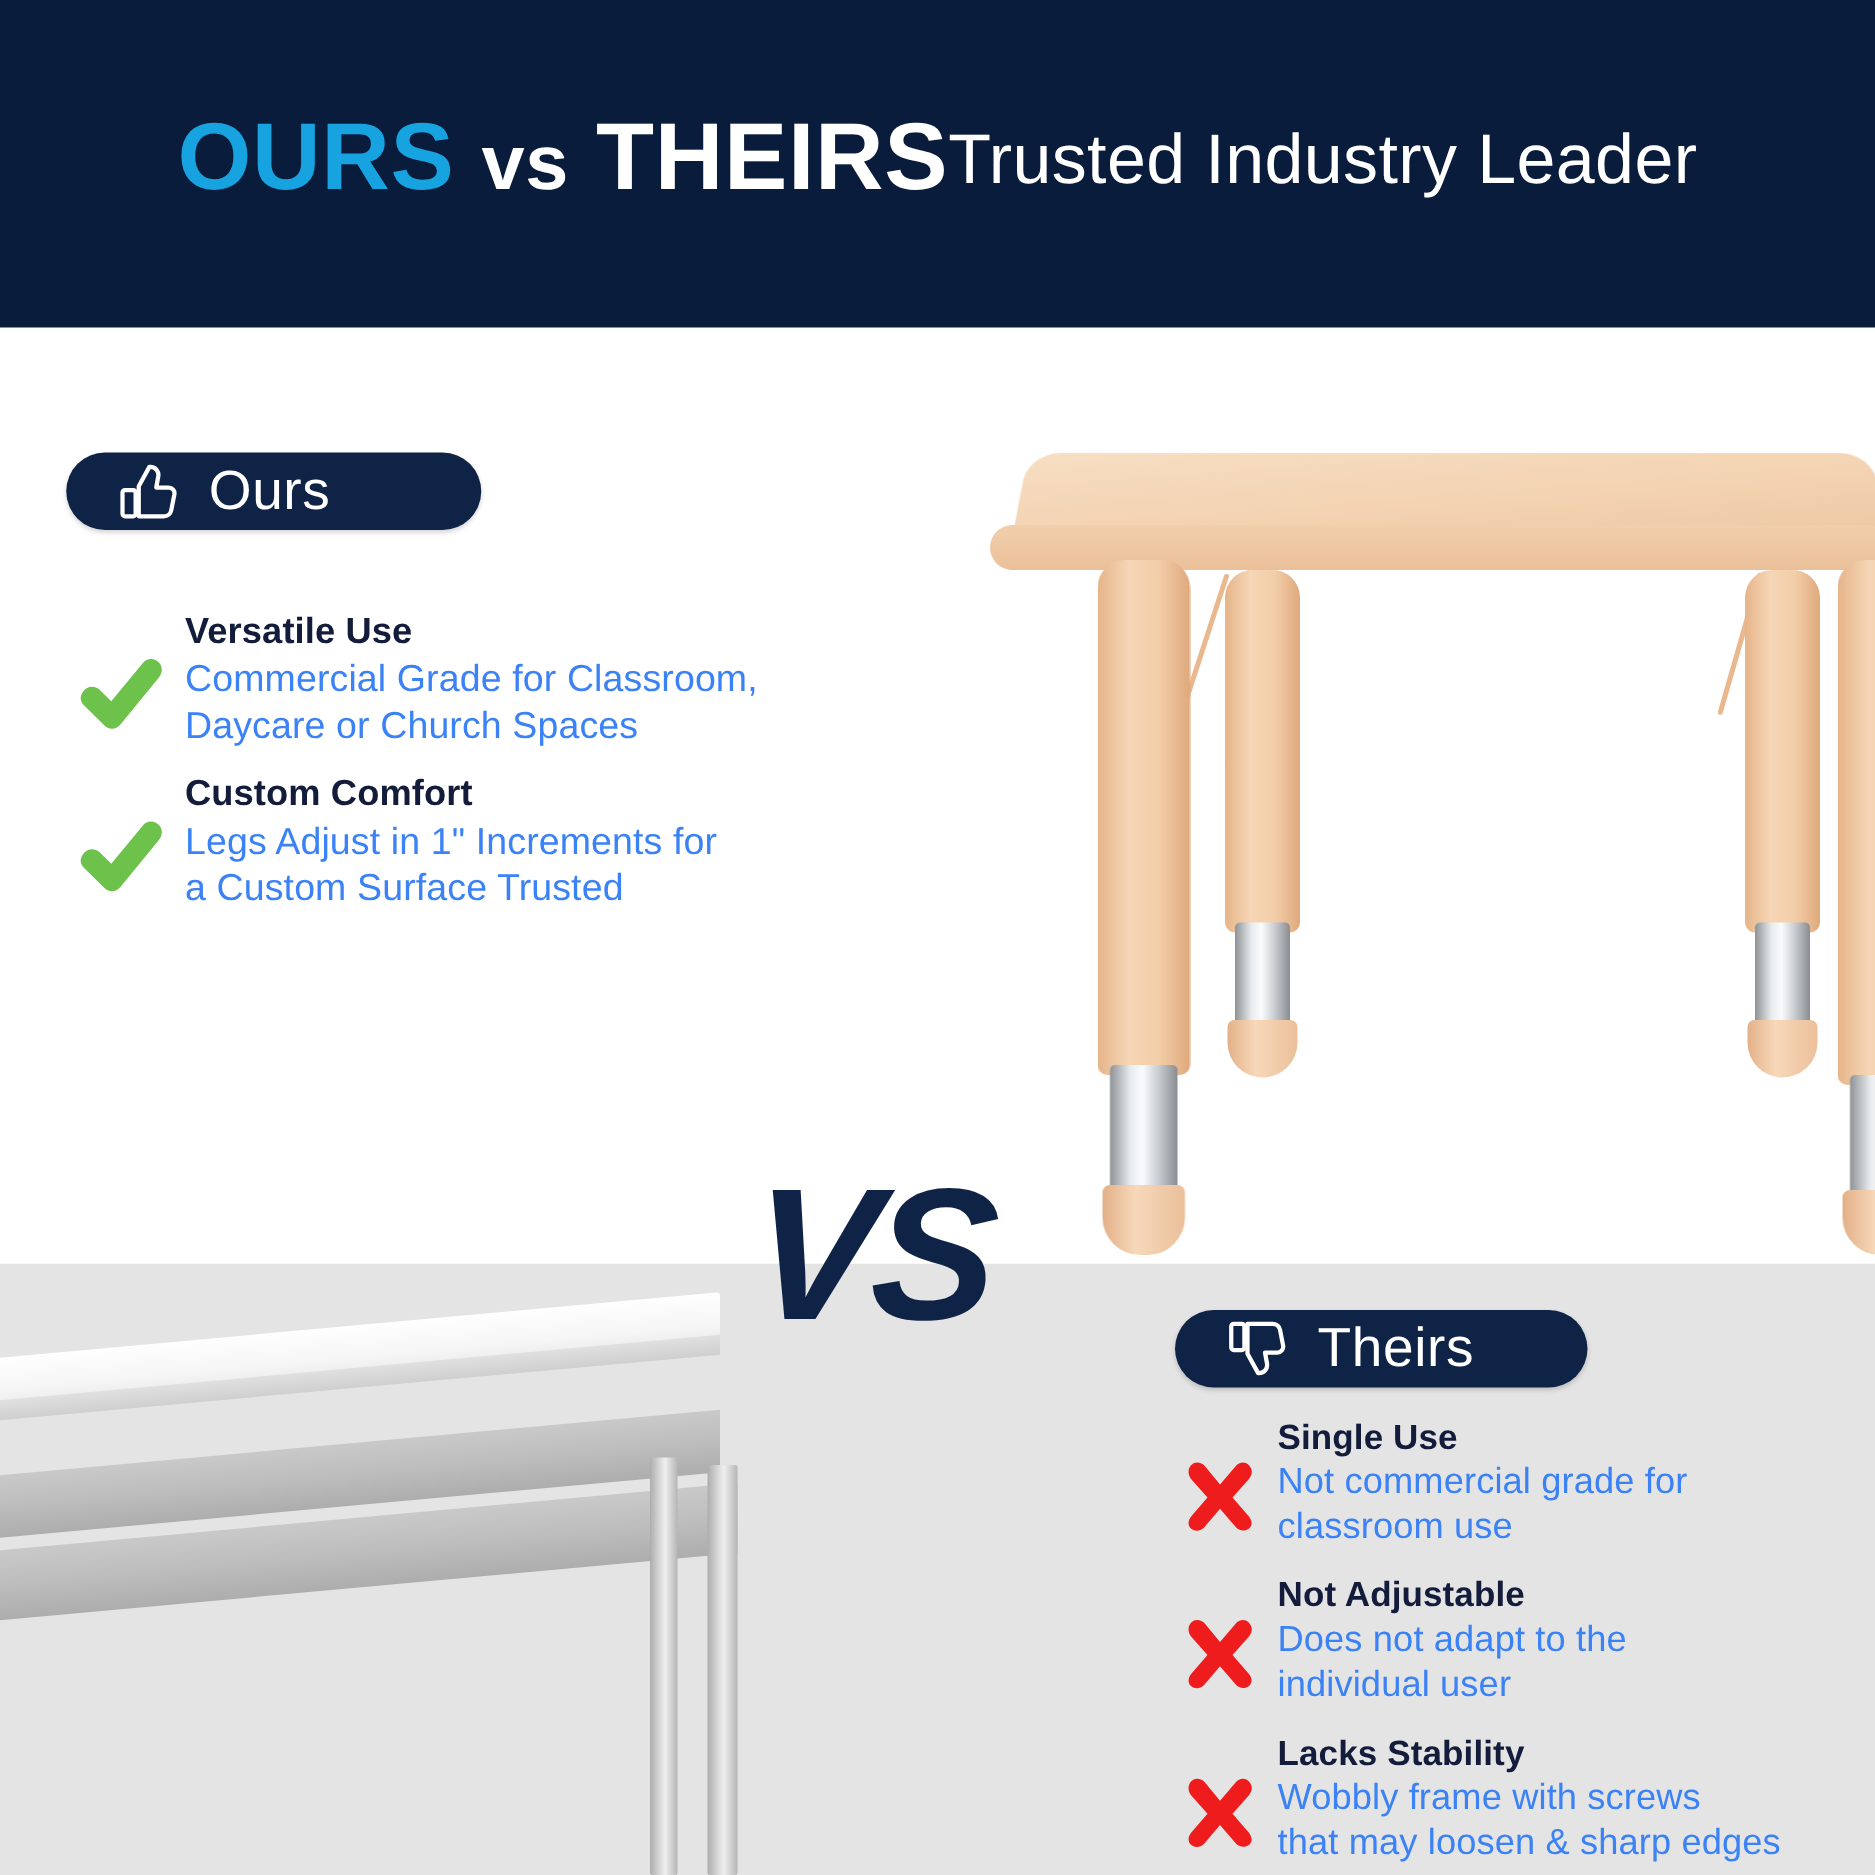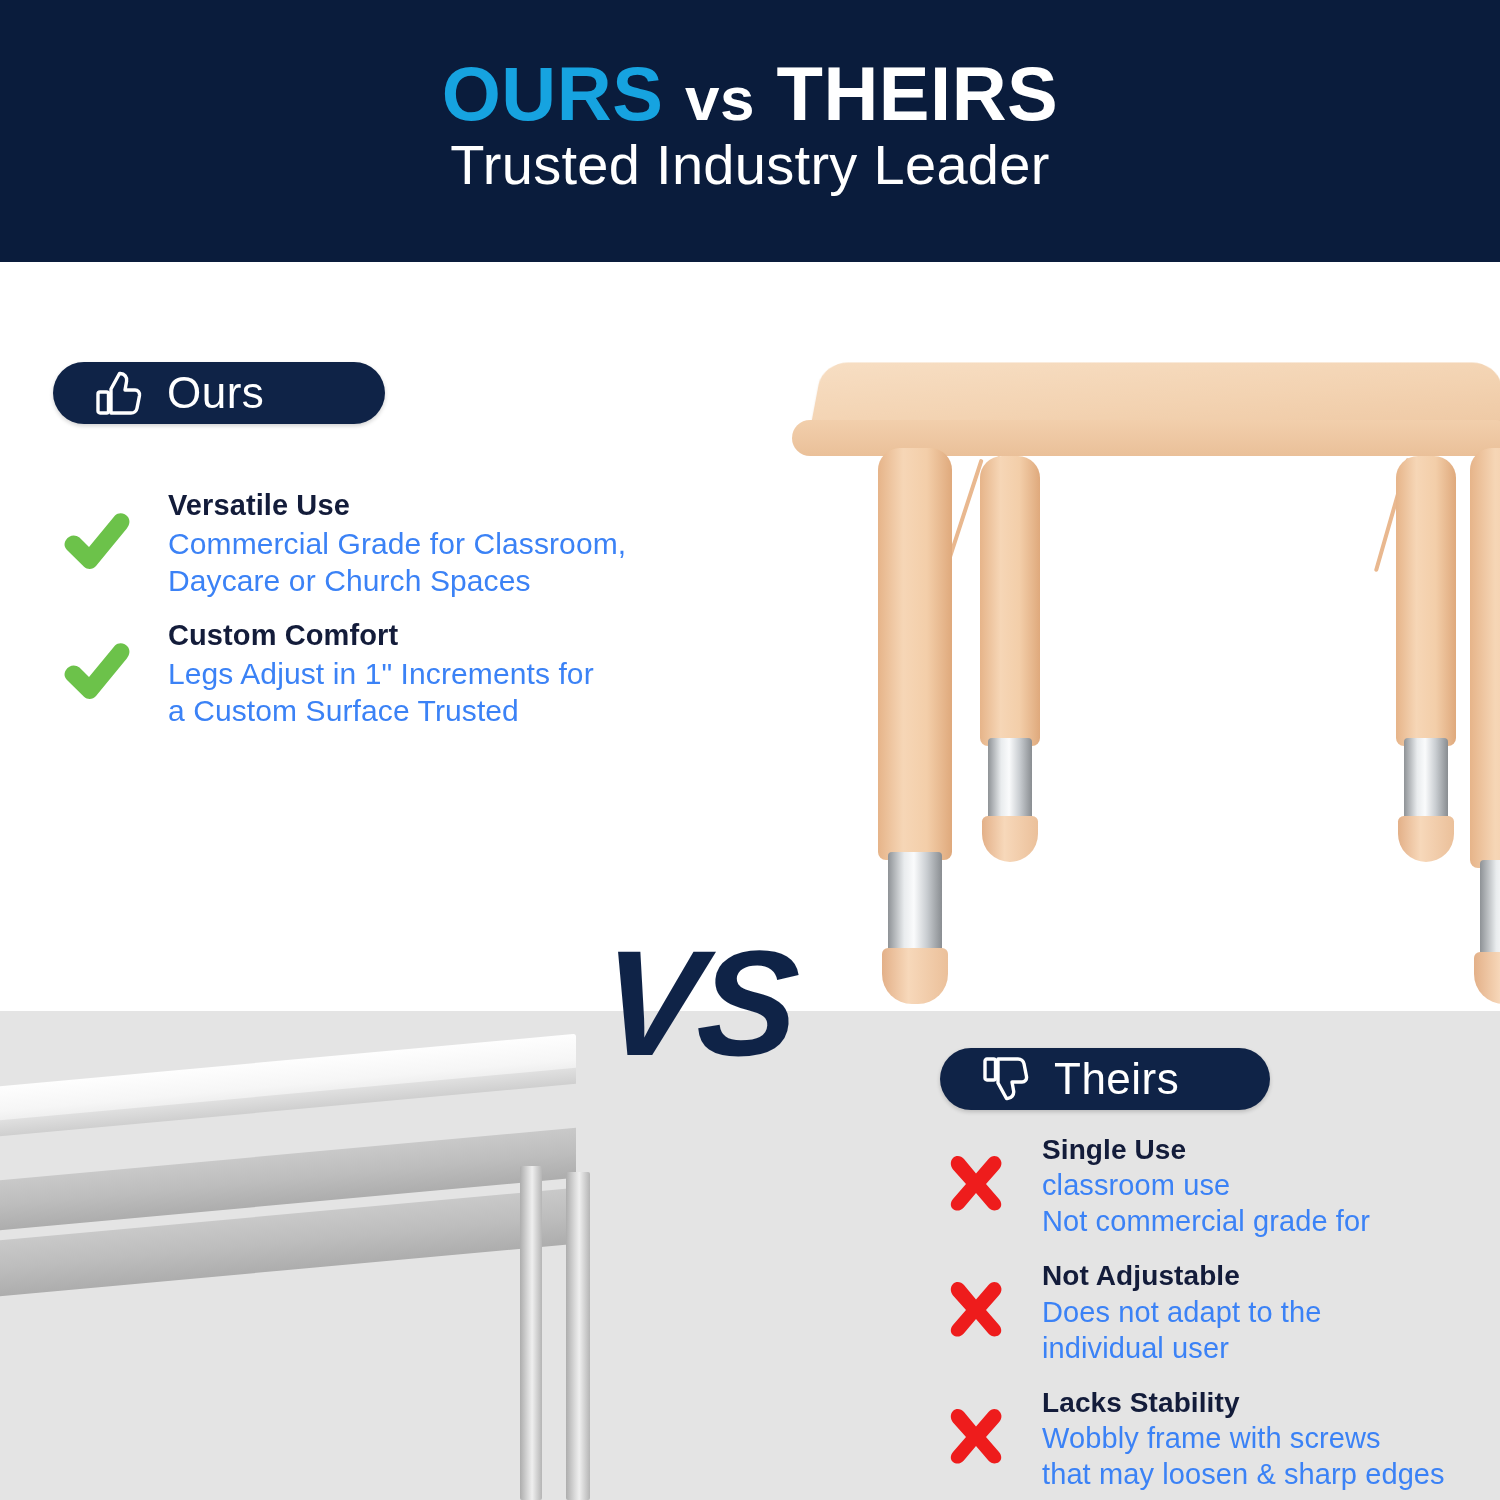--- a/index.html
+++ b/index.html
@@ -13,21 +13,21 @@
     position:relative;
     width:1500px; height:1500px;
     background:#ffffff;
   }
 
   
   .banner {
     position:absolute; left:0; top:0;
     width:1500px; height:262px;
     background:#0A1C3C;
-    display:flex; flex-direction:column;
+    display:flex; 
     align-items:center; justify-content:center;
     padding-bottom:10px;
   }
   .banner-title {
     font-size:76px; font-weight:bold;
     letter-spacing:0.5px;
     line-height:1.0;
     white-space:nowrap;
   }
   .banner-title .ours { color:#16A3E0; }
@@ -66,23 +66,22 @@
   #pill-ours  { left:53px;  top:362px;  width:332px; height:62px; }
   #pill-theirs{ left:940px; top:1048px; width:330px; height:62px; }
 
   
   .feature-list { position:absolute; }
   #ours-list   { left:48px;  top:487px; width:660px; }
   #theirs-list { left:930px; top:1132px; width:560px; }
 
   .feature-row {
     display:flex;
-    align-items:flex-start;
+    align-items:center;
     margin-bottom:18px;
-    gap:20px;
   }
   .mark {
     flex:0 0 auto;
     width:100px;
     display:flex; align-items:center; justify-content:center;
     padding-top:22px;
   }
   #theirs-list .mark { width:92px; padding-top:20px; }
   .feature-text { flex:1 1 auto; }
   .feature-title {
@@ -288,22 +287,22 @@
   <div class="feature-list" id="theirs-list">
 
     <div class="feature-row">
       <span class="mark">
         <svg width="66" height="60" viewBox="0 0 66 60">
           <path d="M10 6 C13 3 18 3.5 21 7 L33 21.5 L45.5 7 C48.5 3.4 53.5 3 56.5 6.5 C59.5 10 58.8 14 56 17.3 L43 32 L56 47 C58.8 50.3 59.2 54.6 56 57 C52.8 59.4 48.2 58.8 45.4 55.4 L33 41 L20.8 55.4 C18 58.8 13.2 59.6 10 57 C6.8 54.4 7.4 50 10.2 46.8 L23 32 L10 17.4 C7.2 14 7 9 10 6 Z" fill="#EE1C1C"></path>
         </svg>
       </span>
       <span class="feature-text">
         <div class="feature-title">Single Use</div>
+        <div class="feature-desc">Not commercial grade for</div>
         <div class="feature-desc">classroom use</div>
-        <div class="feature-desc">Not commercial grade for</div>
       </span>
     </div>
 
     <div class="feature-row">
       <span class="mark">
         <svg width="66" height="60" viewBox="0 0 66 60">
           <path d="M10 6 C13 3 18 3.5 21 7 L33 21.5 L45.5 7 C48.5 3.4 53.5 3 56.5 6.5 C59.5 10 58.8 14 56 17.3 L43 32 L56 47 C58.8 50.3 59.2 54.6 56 57 C52.8 59.4 48.2 58.8 45.4 55.4 L33 41 L20.8 55.4 C18 58.8 13.2 59.6 10 57 C6.8 54.4 7.4 50 10.2 46.8 L23 32 L10 17.4 C7.2 14 7 9 10 6 Z" fill="#EE1C1C"></path>
         </svg>
       </span>
       <span class="feature-text">

